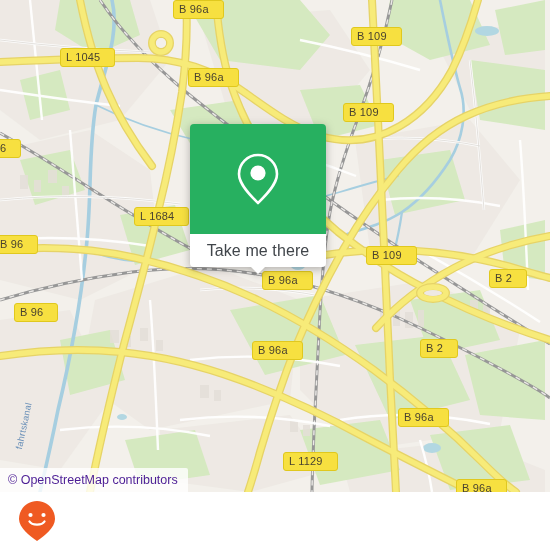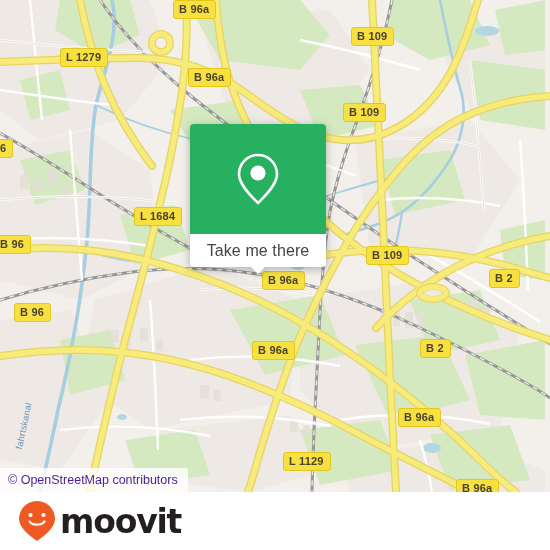--- a/index.html
+++ b/index.html
@@ -38,24 +38,24 @@
   }
 
   
   .shield {
     position: absolute;
     background: #f7e040;
     border: 1px solid #e0c81e;
     border-radius: 3px;
     color: #4a4330;
     font-size: 11px;
-    font-weight: bold;
+    font-weight: normal;
     font-family: "Liberation Sans", sans-serif;
     line-height: 14px;
-    padding: 1px 6px 2px 5px;
+    padding: 1px 14px 2px 5px;
     white-space: nowrap;
     box-sizing: border-box;
     letter-spacing: 0.2px;
   }
 
   
   .water-label {
     position: absolute;
     color: #6a90b8;
     font-size: 9px;
@@ -334,21 +334,21 @@
       </g>
       <circle cx="161" cy="43" r="5" fill="#f2efe9"></circle>
       <ellipse cx="433" cy="293" rx="9" ry="3" fill="#ece7e1"></ellipse>
 
       <rect x="0" y="0" width="550" height="492" fill="#ffffff" opacity="0.10"></rect>
     </svg>
 
     <div id="shields">
         <div class="shield" style="left: 173px; top: 0px;">B 96a</div>
         <div class="shield" style="left: 351px; top: 27px;">B 109</div>
-        <div class="shield" style="left: 60px; top: 48px;">L 1279</div>
+        <div class="shield" style="left: 60px; top: 48px;">L 1045</div>
         <div class="shield" style="left: 188px; top: 68px;">B 96a</div>
         <div class="shield" style="left: 343px; top: 103px;">B 109</div>
         <div class="shield" style="left: -6px; top: 139px;">6</div>
         <div class="shield" style="left: 134px; top: 207px;">L 1684</div>
         <div class="shield" style="left: -6px; top: 235px;">B 96</div>
         <div class="shield" style="left: 366px; top: 246px;">B 109</div>
         <div class="shield" style="left: 262px; top: 271px;">B 96a</div>
         <div class="shield" style="left: 489px; top: 269px;">B 2</div>
         <div class="shield" style="left: 14px; top: 303px;">B 96</div>
         <div class="shield" style="left: 252px; top: 341px;">B 96a</div>
@@ -377,17 +377,16 @@
   </div>
 
   <div class="footer">
     <div class="brand">
       <svg width="40" height="42" viewBox="0 0 40 42">
         <path d="M19 1 C9 1 1 9 1 19 C1 28 12 36 19 41 C26 36 37 28 37 19 C37 9 29 1 19 1 Z" fill="#ef5a22"></path>
         <circle cx="12.5" cy="15" r="2.1" fill="#ffffff"></circle>
         <circle cx="25.5" cy="15" r="2.1" fill="#ffffff"></circle>
         <path d="M11.5 21.5 C14 25.6 24 25.6 26.5 21.5" fill="none" stroke="#ffffff" stroke-width="2.3" stroke-linecap="round"></path>
       </svg>
-      <span class="brand-wordmark">moovit</span>
     </div>
   </div>
 
 </div>
 
 </body></html>

